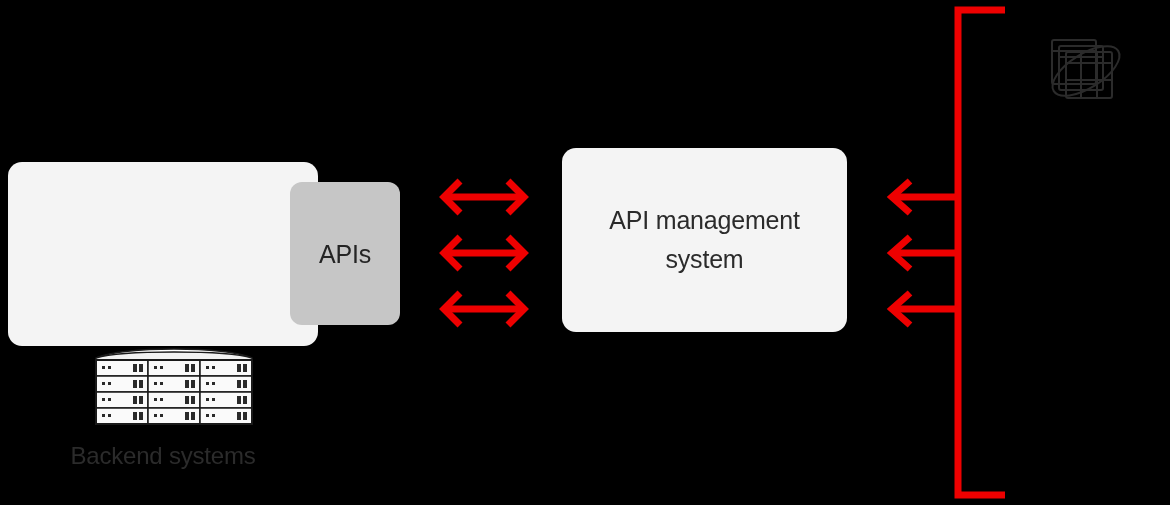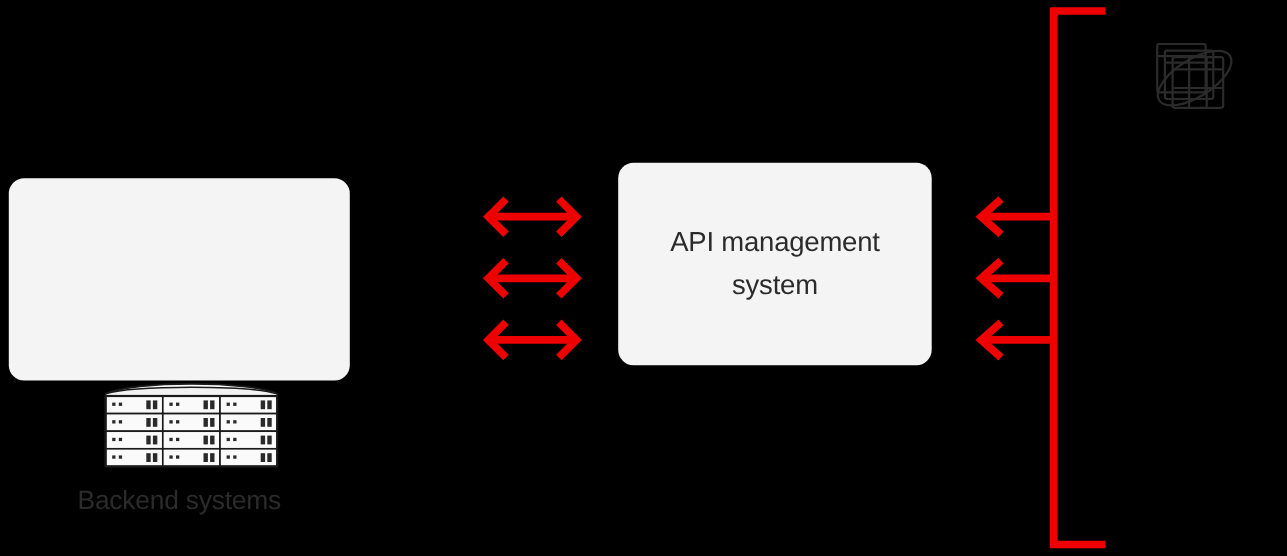--- a/index.html
+++ b/index.html
@@ -201,20 +201,23 @@
         <rect x="145" y="68" width="4" height="8"></rect>
           <rect x="151" y="68" width="4" height="8"></rect>
       </g>
 
       <rect x="4" y="16" width="156" height="64" fill="none" stroke="#1a1a1a" stroke-width="2"></rect>
     </svg>
 
     <div class="panel-label" id="backend-label">Backend systems</div>
   </div>
 
+  <div id="apis-box">
+    <div class="panel-label" id="apis-label">APIs</div>
+  </div>
 
   <svg class="svg-layer" id="arrows-mid" viewBox="0 0 100 150">
     <g stroke="#ee0000" stroke-width="7" fill="none" stroke-linecap="butt" stroke-linejoin="miter">
 
       <g>
         <line x1="12" y1="22" x2="88" y2="22"></line>
         <polyline points="26,6 10,22 26,38"></polyline>
         <polyline points="74,6 90,22 74,38"></polyline>
       </g>
 

